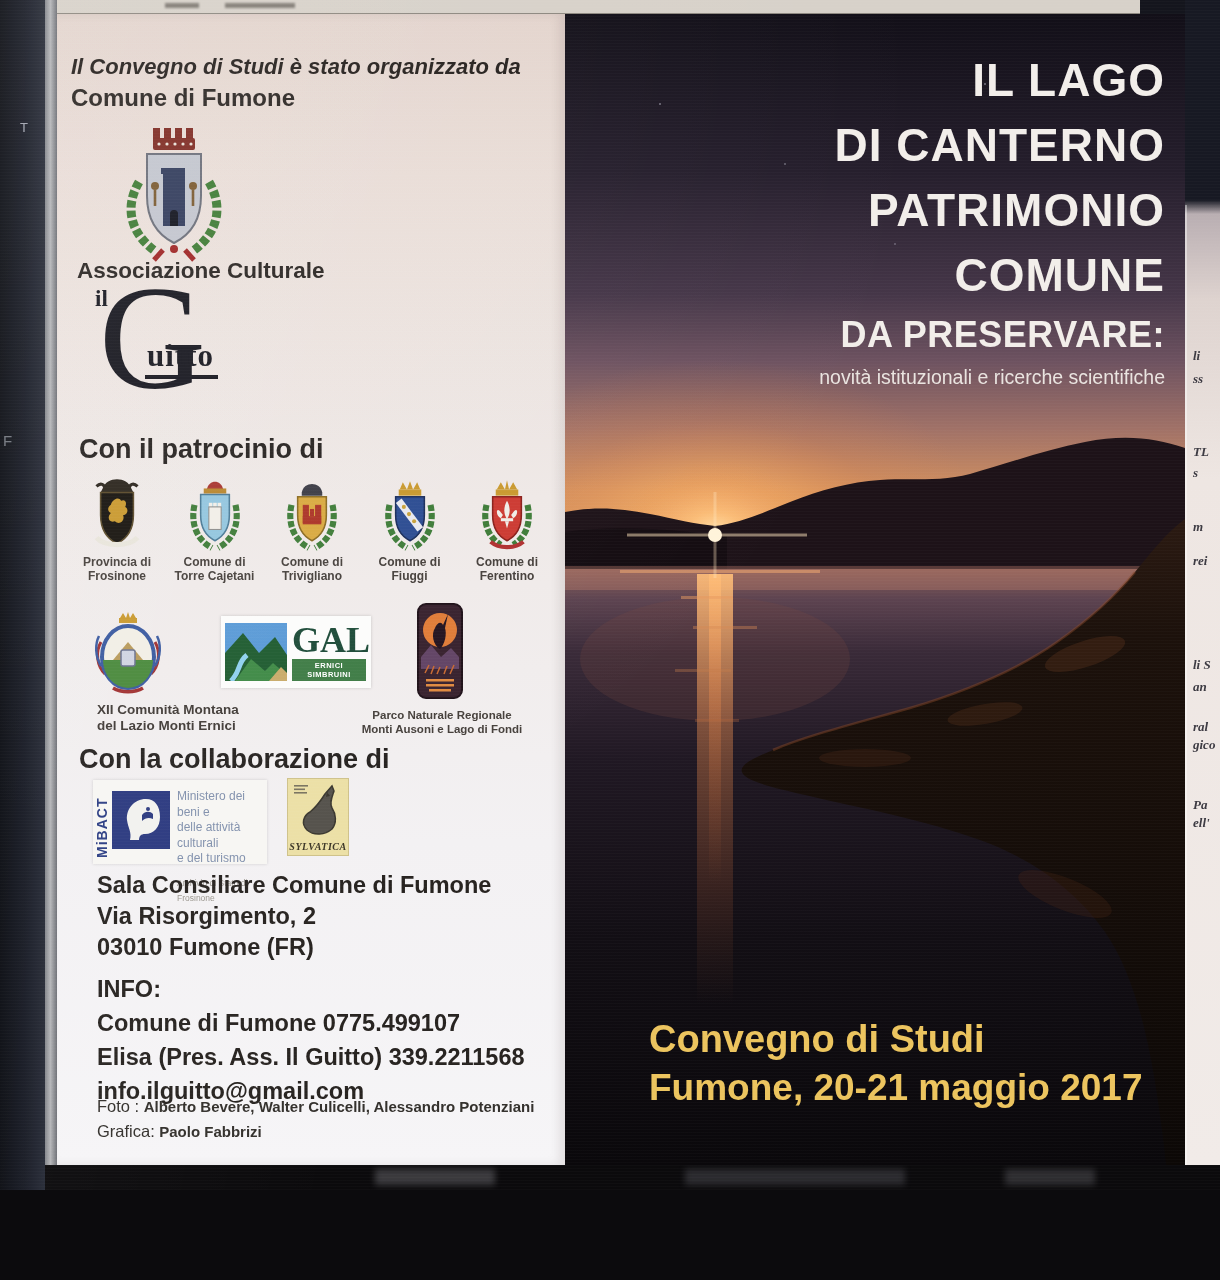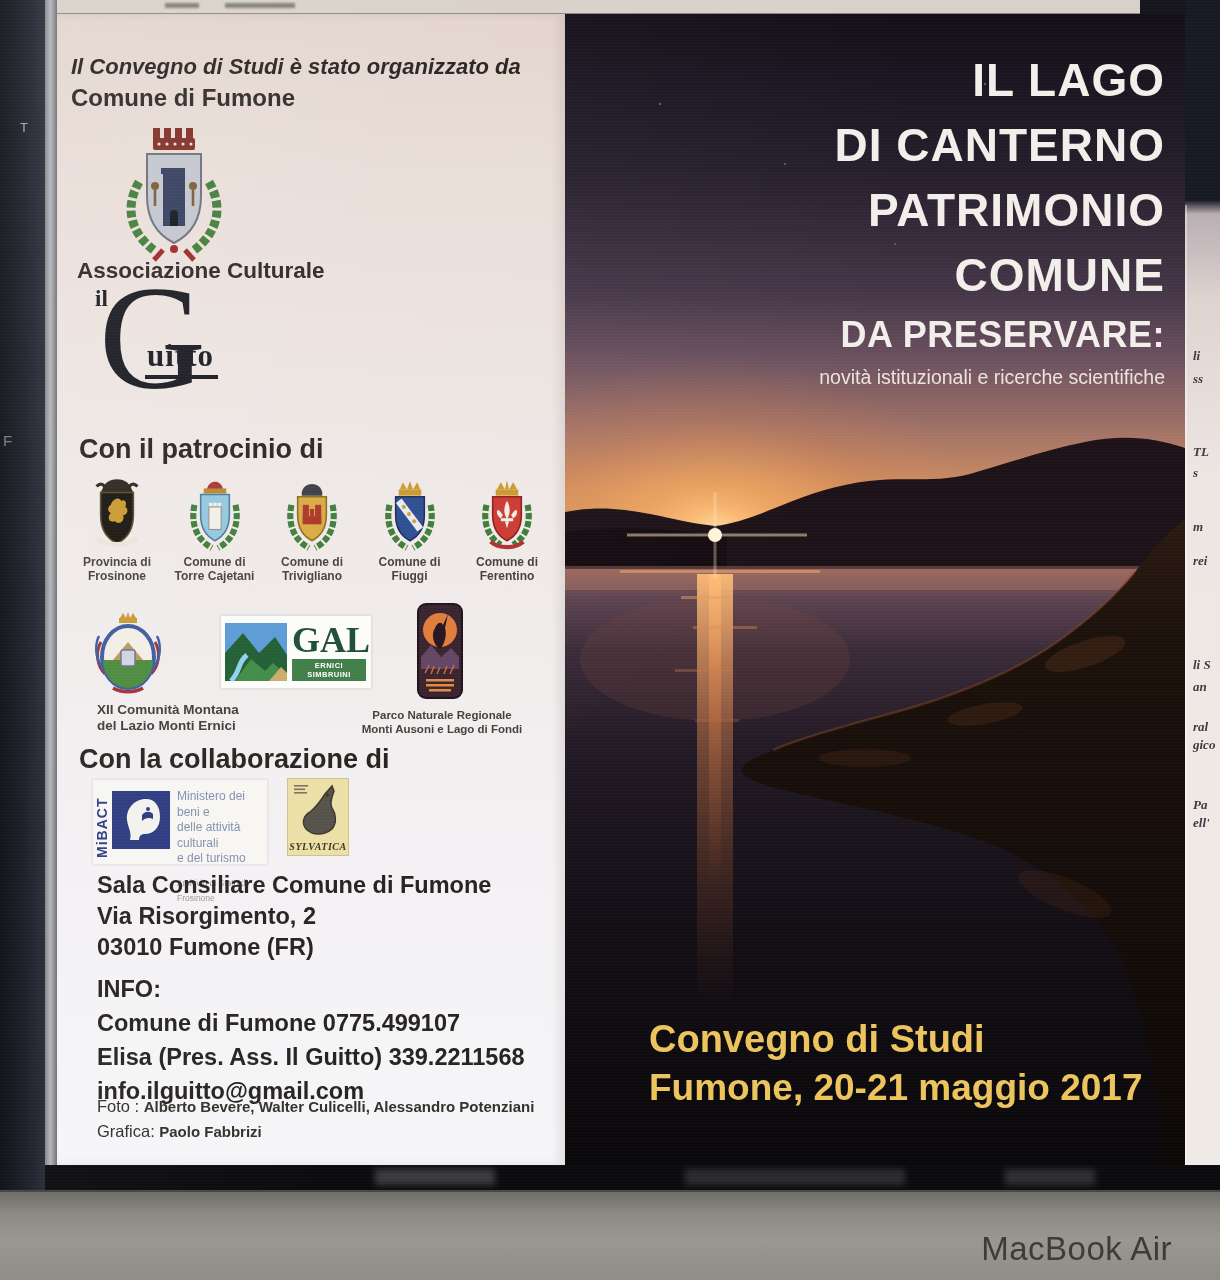--- a/index.html
+++ b/index.html
@@ -449,18 +449,15 @@
     <span class="frag" style="top:797px">Pa</span>
     <span class="frag" style="top:815px">ell'</span>
   </div>
 
   <div class="dark-strip">
     <i class="r1"></i>
     <i class="r2"></i>
     <i class="r3"></i>
   </div>
 
-  <div class="bezel">
-    <div class="bezel-label">MacBook Air</div>
-  </div>
 
   <div class="sheen"></div>
 </div>
 
 </body></html>

